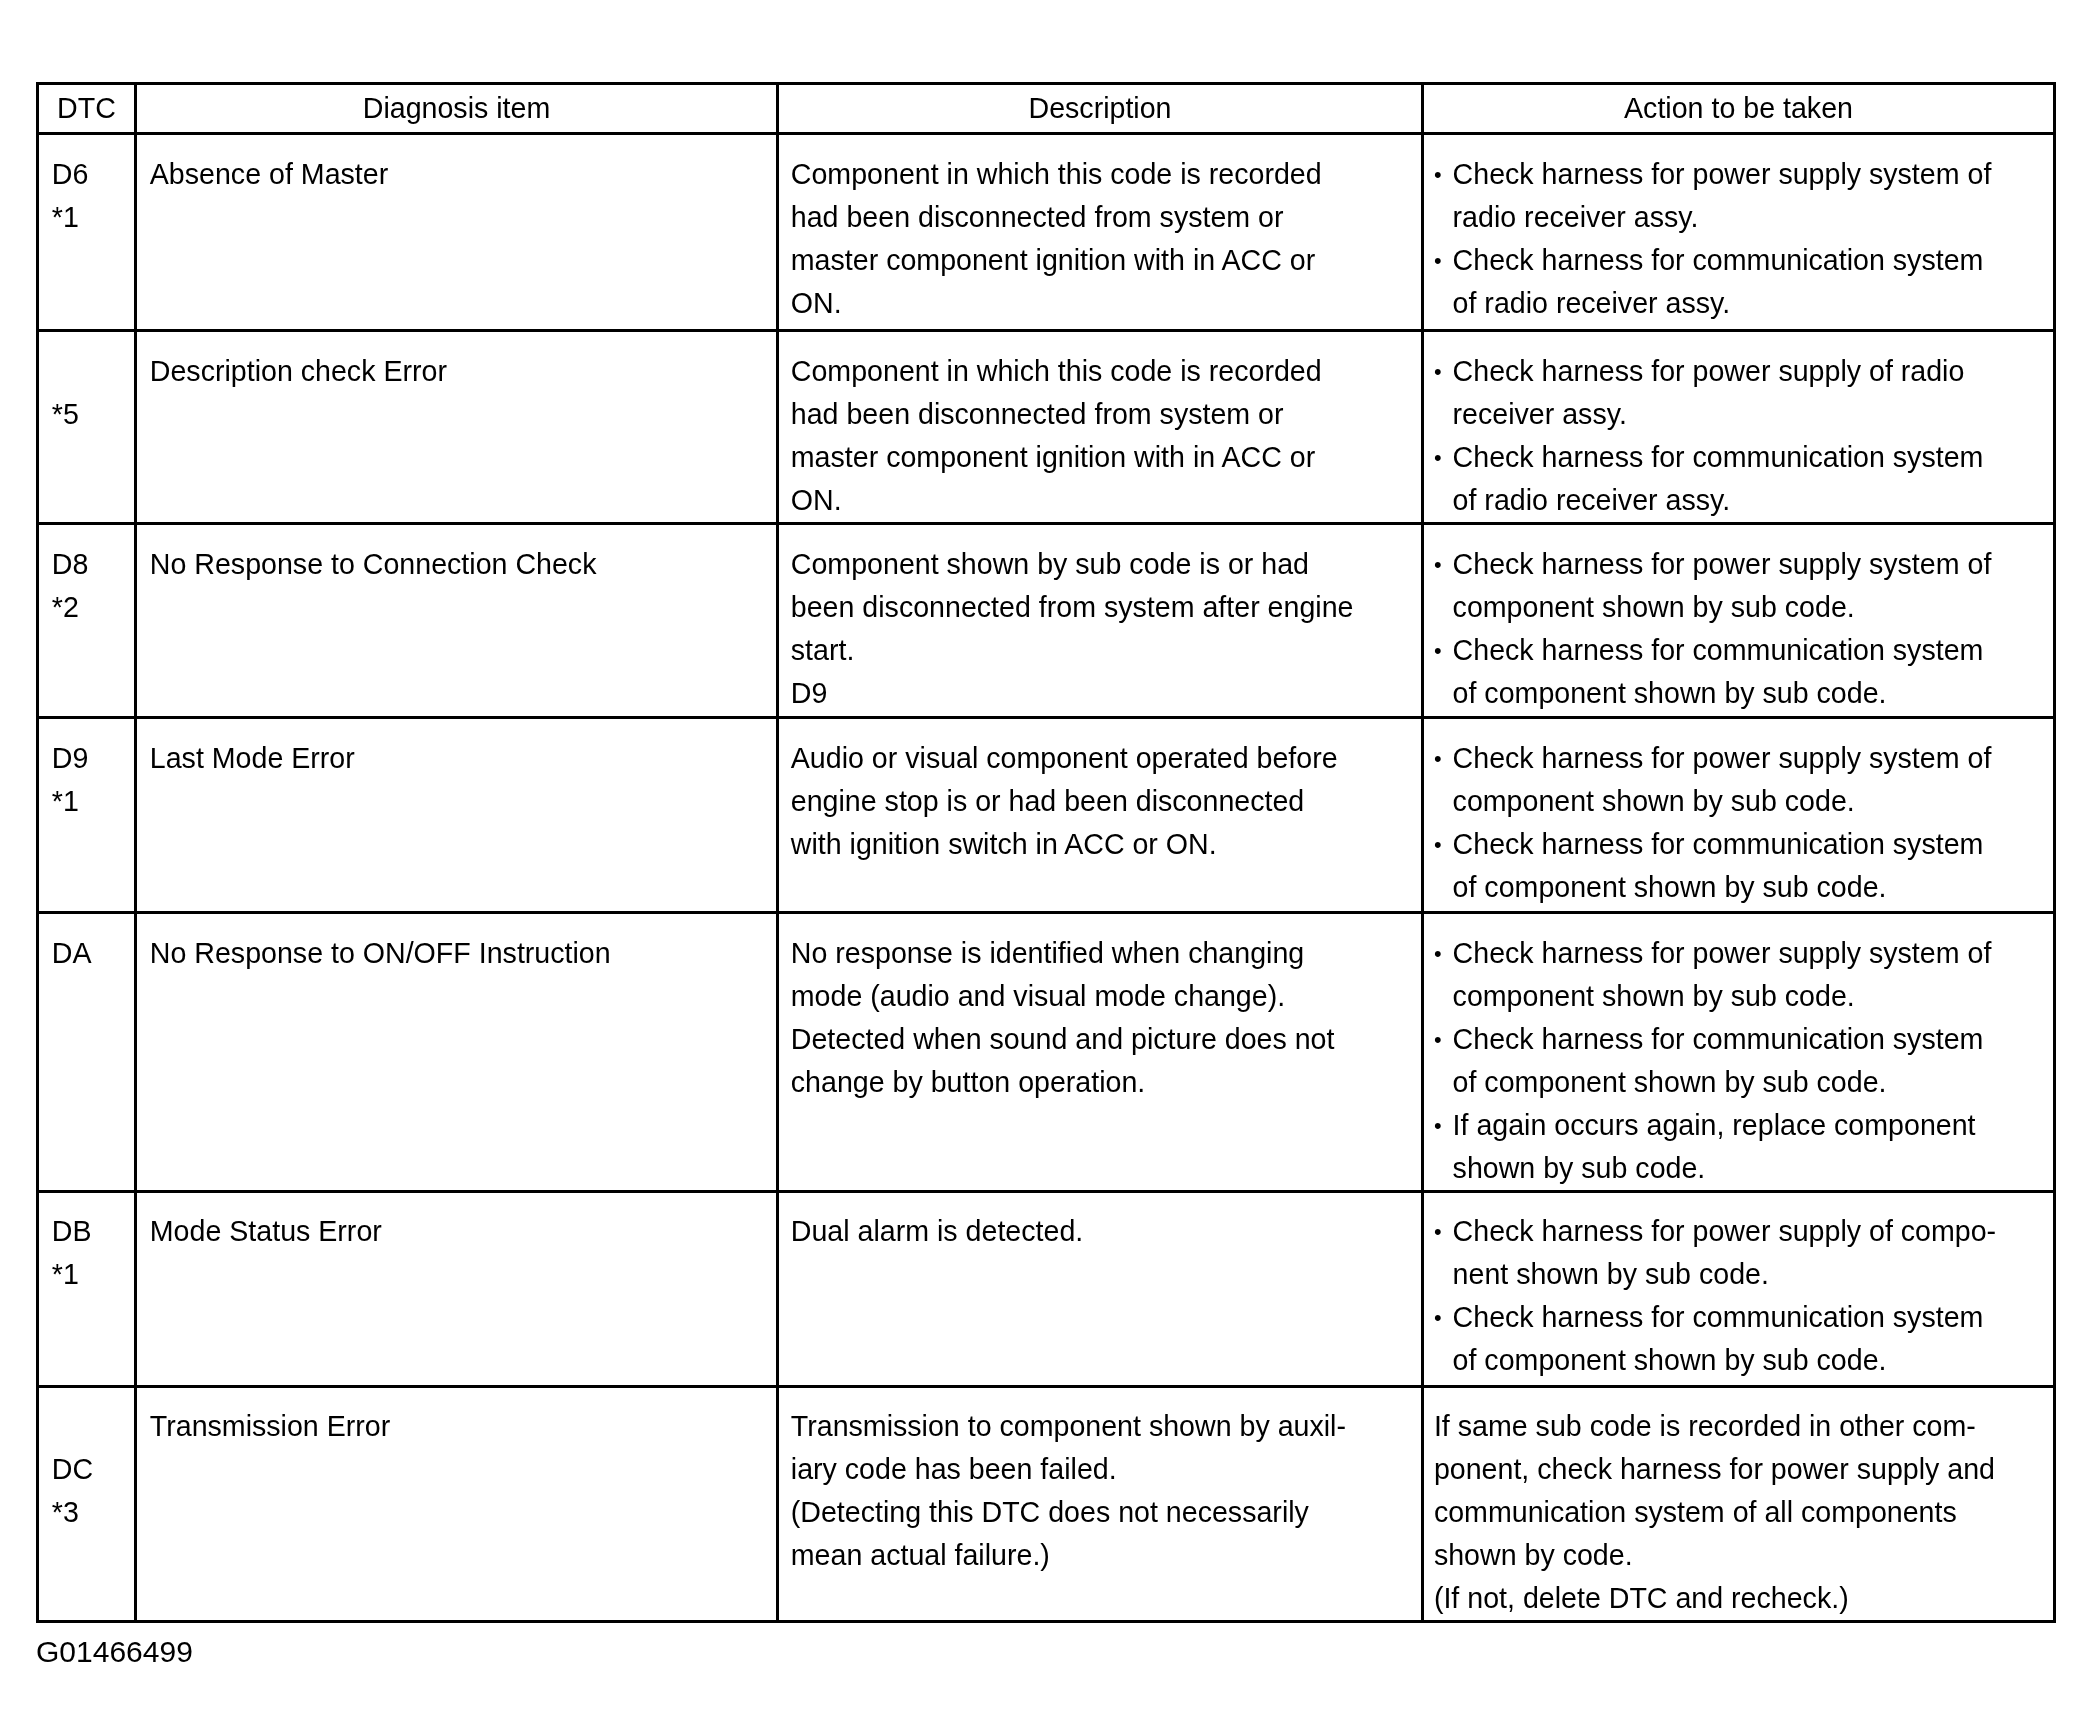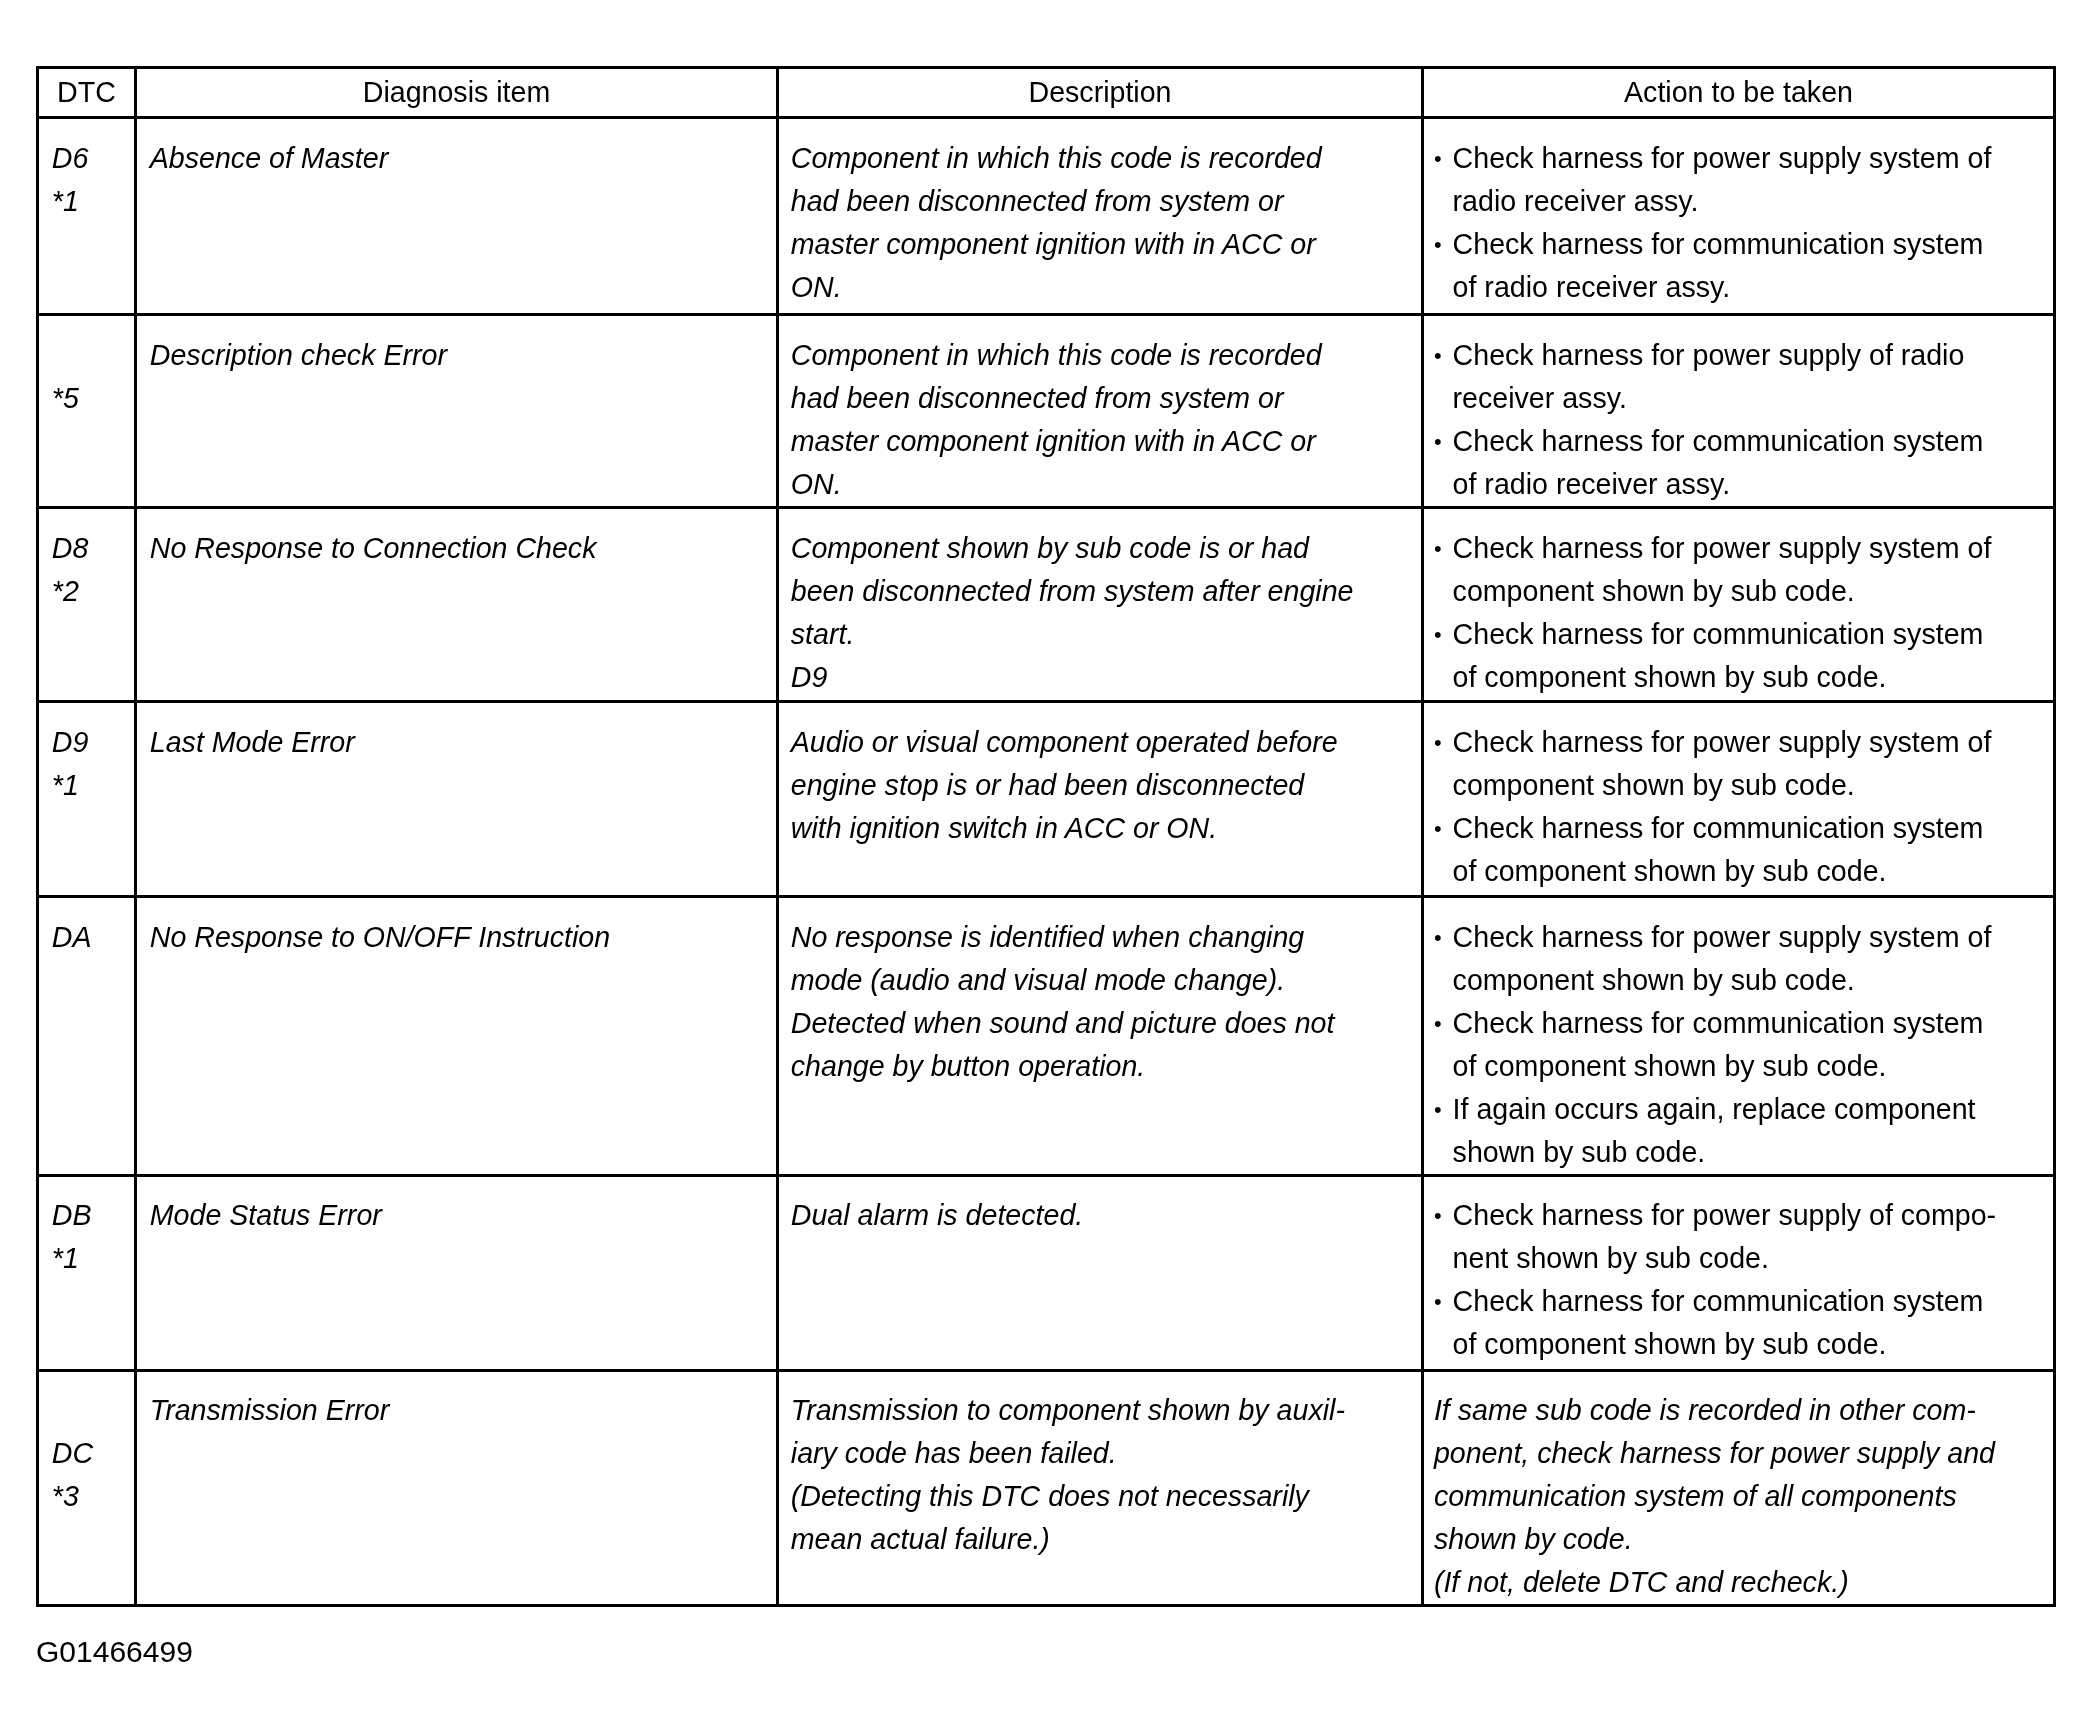--- a/index.html
+++ b/index.html
@@ -1,27 +1,27 @@
 <!DOCTYPE html>
 <html><head>
 <meta charset="utf-8">
 <style>
   html, body { margin:0; padding:0; background:#ffffff; }
   body { width:2092px; height:1730px; position:relative; overflow:hidden;
          font-family:"Liberation Sans", sans-serif; color:#000; }
-  .tbl { position:absolute; left:36px; top:66px; width:2017px;
+  .tbl { position:absolute; left:36px; top:82px; width:2017px;
          border-collapse:collapse; table-layout:fixed;border-radius:25px; }
   .tbl td, .tbl th { border:3.9px solid #000; vertical-align:top;
          font-size:28.6px; line-height:43px; font-weight:normal; padding:0; }
   .tbl th { height:47px; text-align:center; vertical-align:middle; }
   .c-dtc { padding:17.7px 0 0 12.8px !important; }
   .c-item { padding:17.7px 0 0 12.8px !important; }
   .c-desc { padding:17.7px 5.9px 0 11.8px !important; }
   .c-act { padding:17.7px 3.9px 0 9.9px !important;margin-top:48px; }
-  .line { display:block; white-space:nowrap;font-style:italic; }
+  .line { display:block; white-space:nowrap; }
   .bul { display:block; white-space:nowrap; }
   .bul .dot { display:inline-block; width:18.7px; font-size:21.7px; vertical-align:top; }
   .bul .txt { }
   .cont { display:block; white-space:nowrap; padding-left:18.7px; }
   .caption { position:absolute; left:36px; top:1635px; font-size:30px; }
 </style>
 </head>
 <body>
 
 <table class="tbl">

